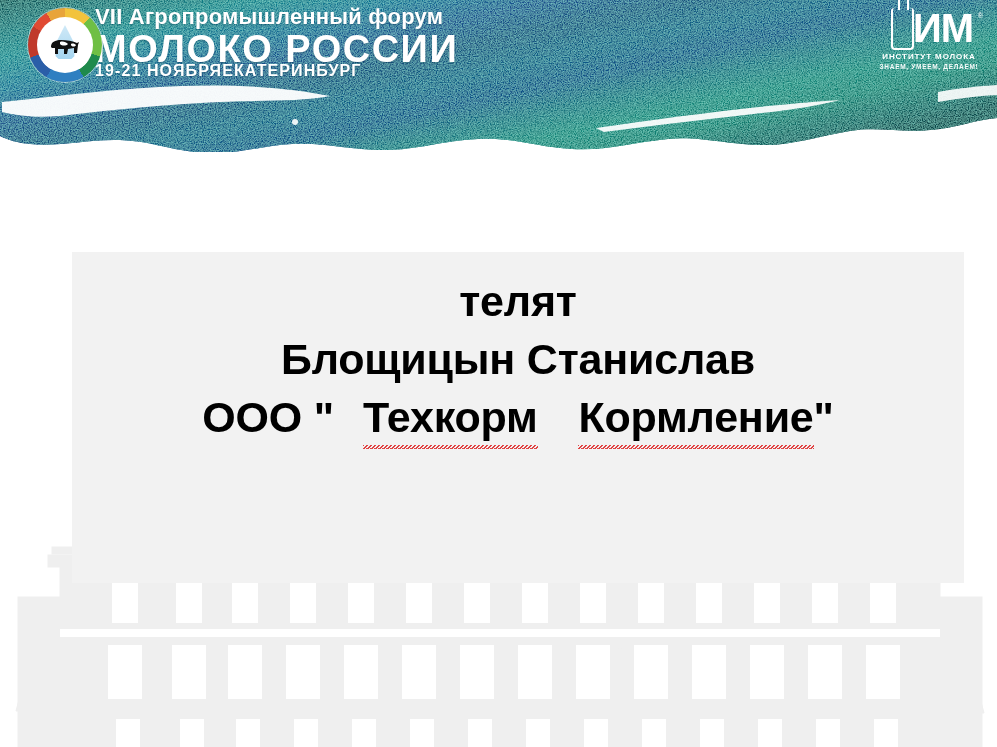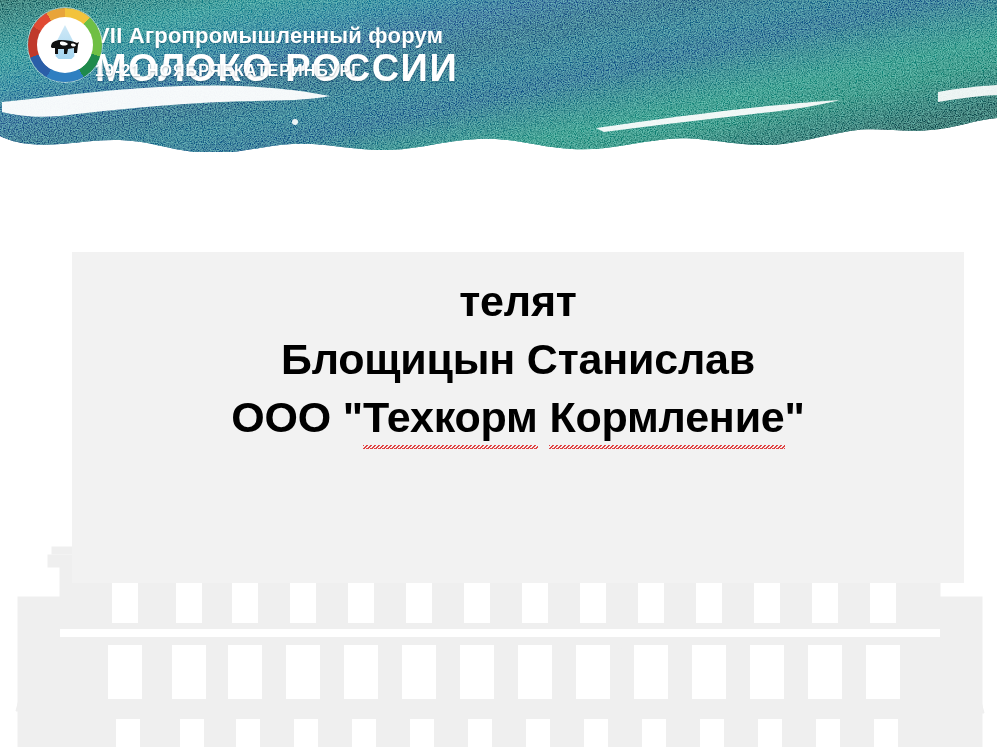--- a/index.html
+++ b/index.html
@@ -29,21 +29,20 @@
 
   
   #banner-text {
     position: absolute;
     left: 95px; top: 4px;
     width: 340px;
     text-align: center;
     color: #ffffff;
     text-shadow: 0 1px 2px rgba(0,40,60,.35);
     z-index: 6;
-    margin-top: 19px;
   }
   #forum-line {
     font-size: 22px;
     font-weight: bold;
     letter-spacing: .2px;
     line-height: 26px;
     white-space: nowrap;
   }
   #forum-title {
     font-size: 38px;
@@ -177,20 +176,21 @@
     color: #000000;
     font-size: 43px;
     font-weight: bold;
     line-height: 58px;
     letter-spacing: -0.2px;
   }
   .tline { white-space: nowrap; }
   .misspelled {
     position: relative;
     display: inline-block;
+    margin-left: 29px;
   }
   .misspelled:after {
     content: "";
     position: absolute;
     left: 0; right: 0; bottom: -3px;
     height: 4px;
     background-image:
       repeating-linear-gradient(135deg,
         #e03b3b 0 1.2px, rgba(255,255,255,0) 1.2px 2.4px);
     background-size: 4px 4px;
@@ -277,20 +277,29 @@
 
     <div id="banner-text">
       <div id="forum-line">VII Агропромышленный форум</div>
       <div id="forum-title">МОЛОКО РОССИИ</div>
     </div>
     <div id="banner-sub">
       <span>19-21 НОЯБРЯ</span>
       <span>ЕКАТЕРИНБУРГ</span>
     </div>
 
+    <div id="inst-logo">
+      <div id="inst-mark">
+        <div id="inst-bottle"></div>
+        <div id="inst-im">ИМ</div>
+        <div id="inst-reg">®</div>
+      </div>
+      <div id="inst-name">ИНСТИТУТ МОЛОКА</div>
+      <div id="inst-tag">ЗНАЕМ, УМЕЕМ, ДЕЛАЕМ!</div>
+    </div>
   </div>
 
   <svg id="watermark" viewBox="0 0 997 300" preserveAspectRatio="none">
     <g fill="#efefef" stroke="#efefef">
 
       <rect x="60" y="118" width="880" height="182"></rect>
 
       <rect x="48" y="108" width="904" height="12"></rect>
       <rect x="52" y="100" width="896" height="7"></rect>
 

